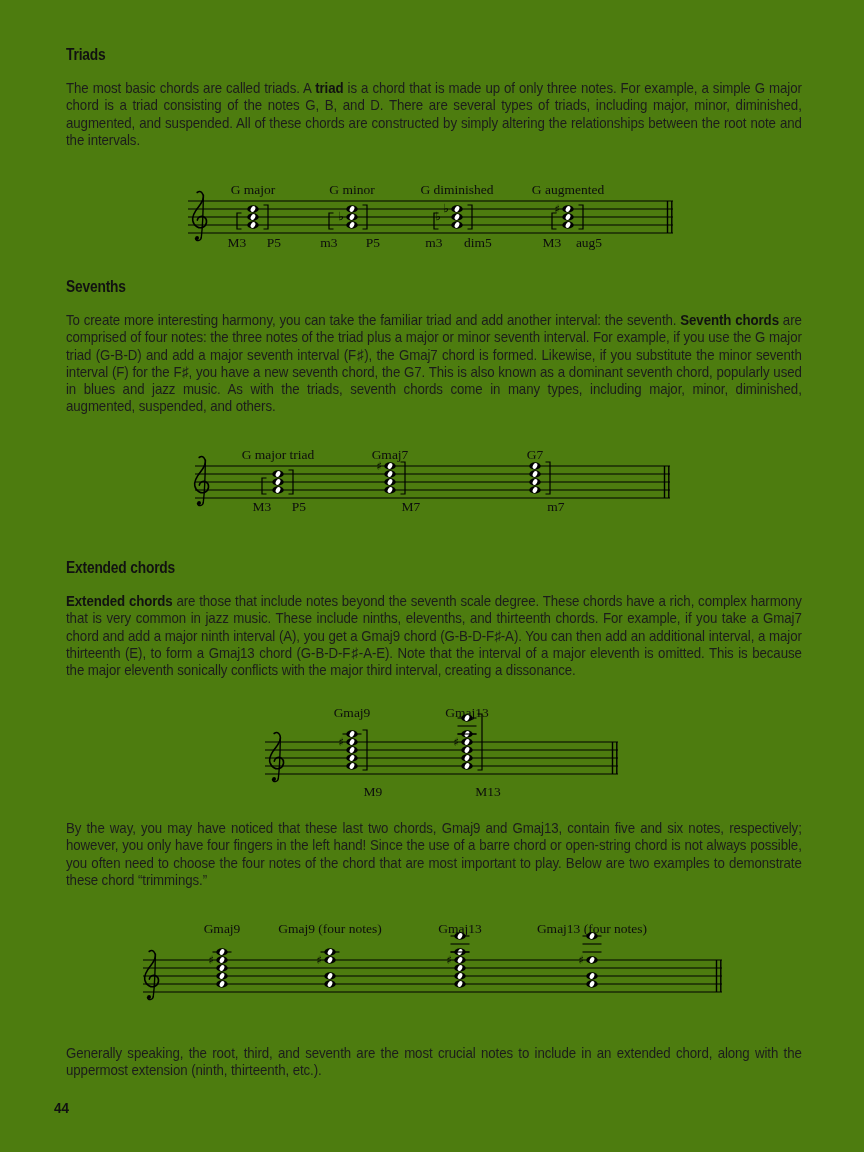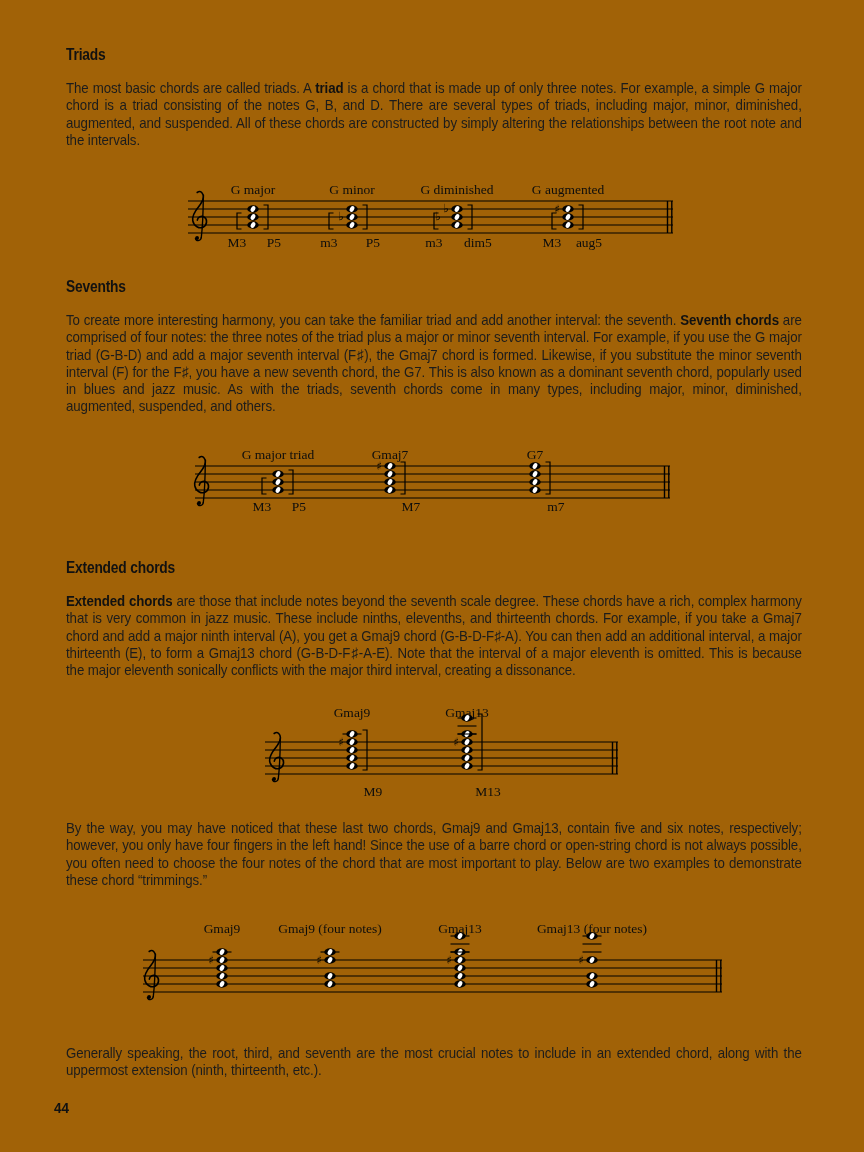--- a/index.html
+++ b/index.html
@@ -1,16 +1,16 @@
 <!DOCTYPE html>
 <html><head>
 <meta charset="utf-8">
 <style>
   html,body{margin:0;padding:0;background:#ffffff;}
-  .page{position:relative;width:864px;height:1152px;background:#a16207;overflow:hidden;
+  .page{position:relative;width:864px;height:1152px;background:#4d7c0f;overflow:hidden;
         font-family:"Liberation Sans",sans-serif;color:#1e1e1e;}
   .hd{position:absolute;left:66px;font-size:16px;font-weight:bold;color:#111;
       transform:scaleX(0.86);transform-origin:0 0;white-space:nowrap;letter-spacing:-0.2px;}
   .copy{position:absolute;left:66px;width:792px;transform:scaleX(0.929);transform-origin:0 0;
         font-size:14.3px;line-height:17.3px;text-align:justify;color:#1c1c1c;letter-spacing:-0.1px;}
   .copy strong{font-weight:bold;color:#111;}
   .fig{position:absolute;}
   .folio{position:absolute;left:54px;top:1099px;font-size:15px;font-weight:bold;color:#111;
          transform:scaleX(0.9);transform-origin:0 0;}
   .chord-label,.interval-label{font-family:"Liberation Serif",serif;font-size:13.5px;fill:#0d0d0d;}

